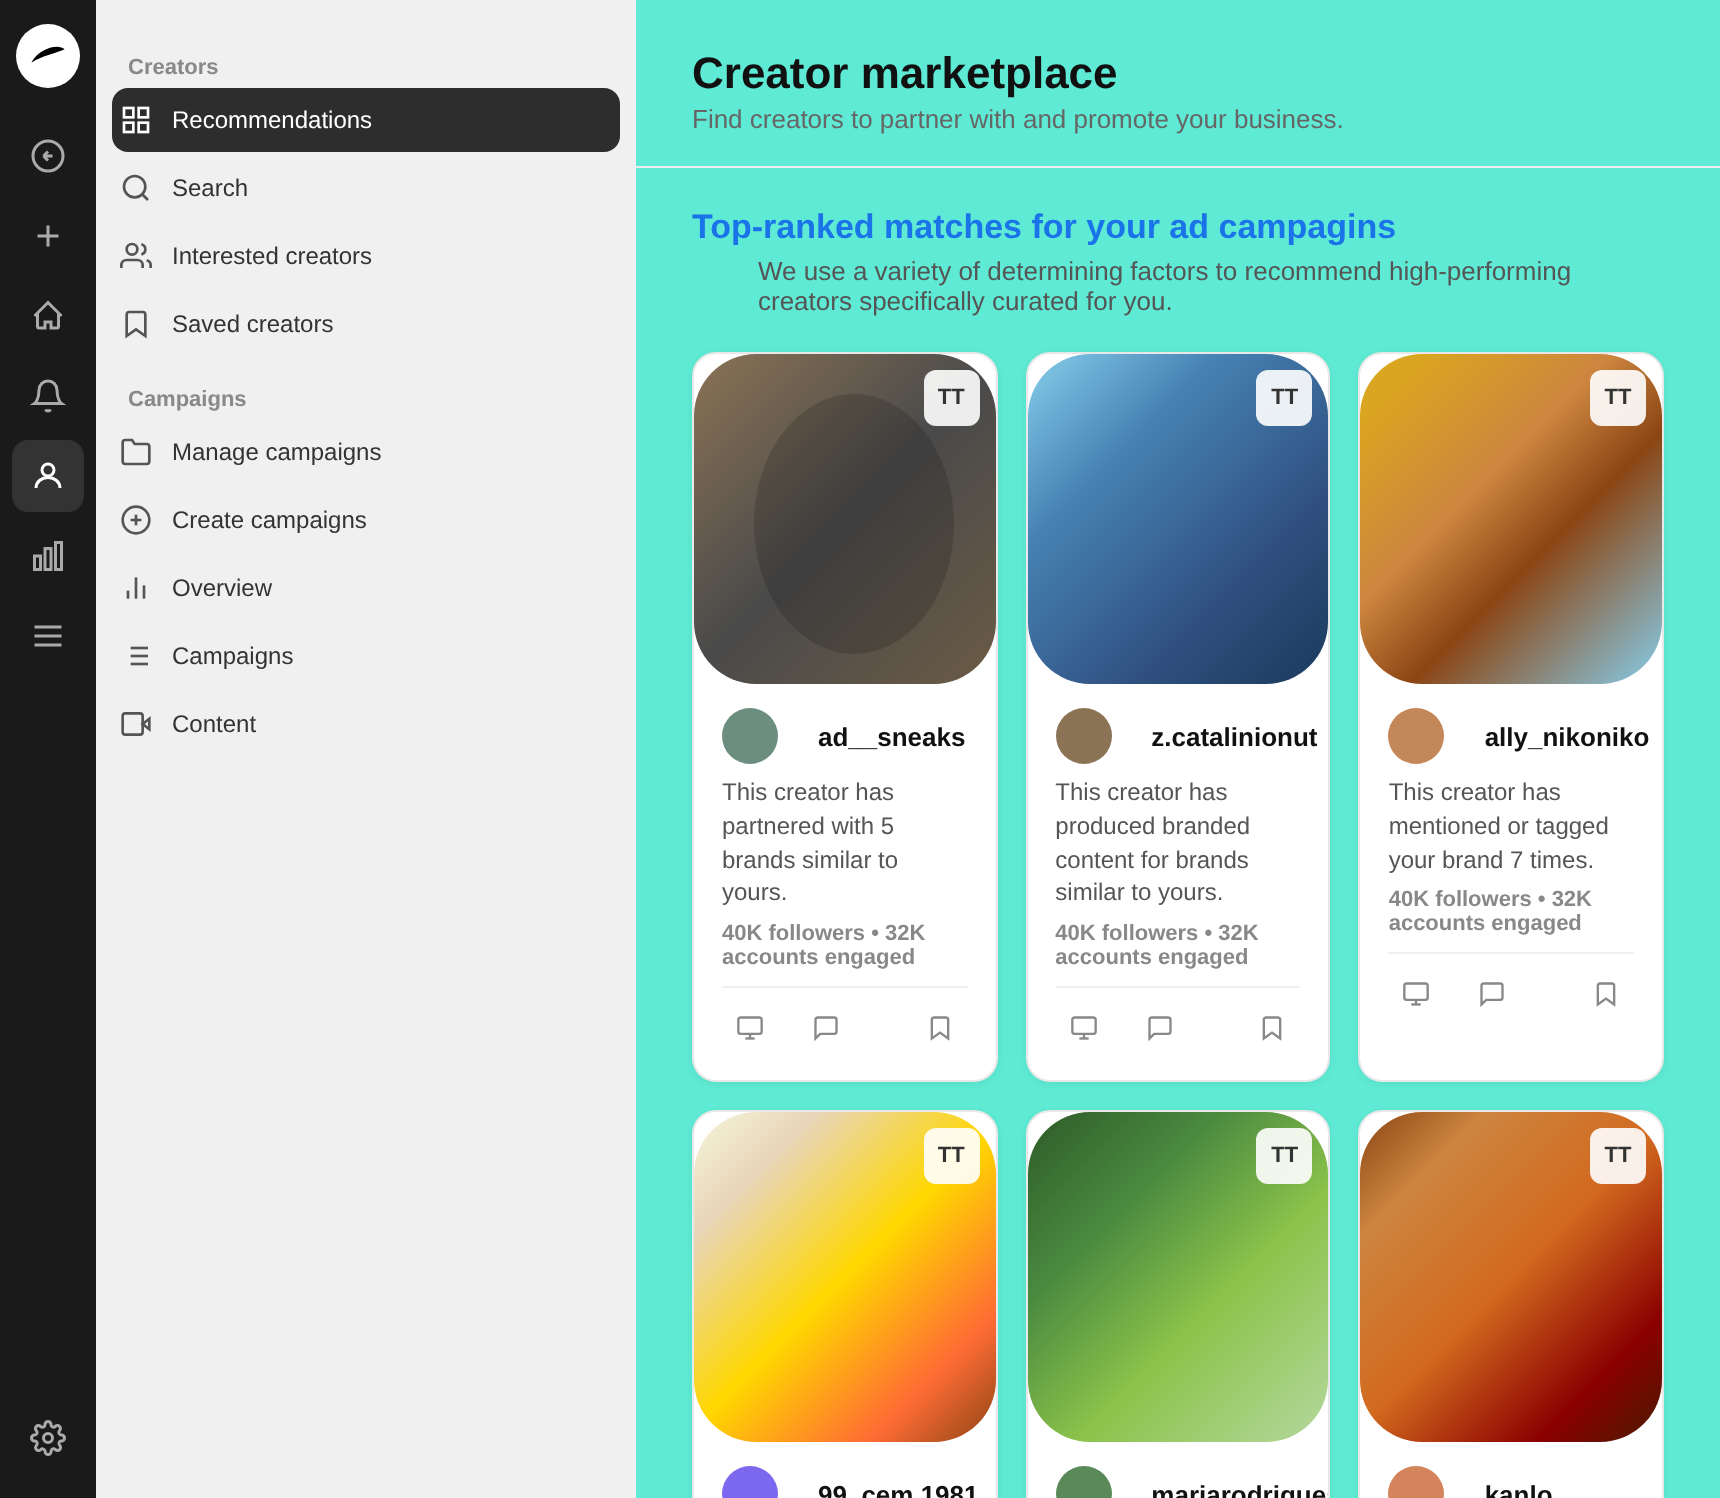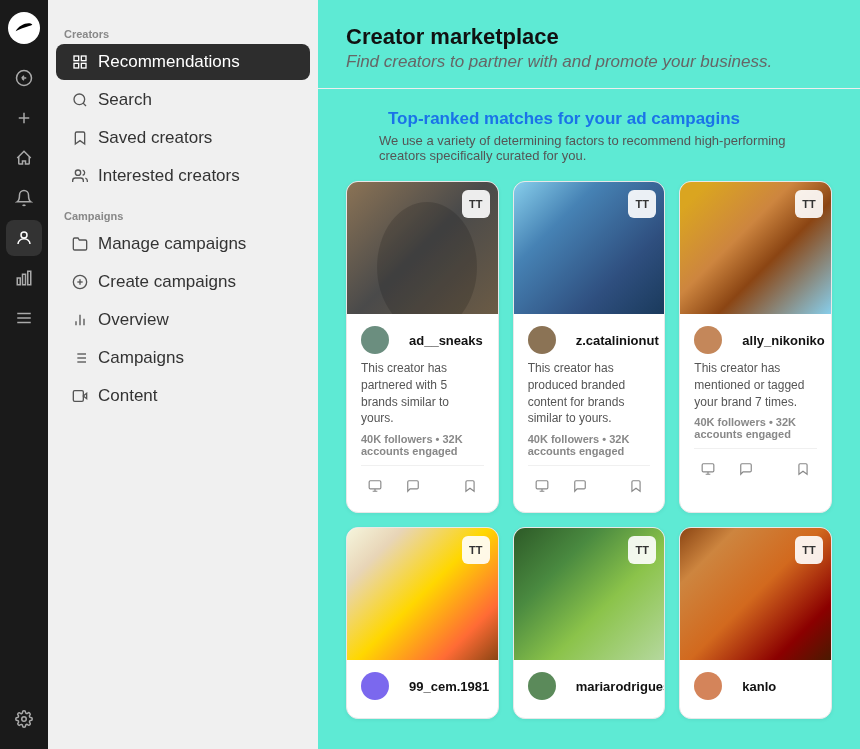--- a/index.html
+++ b/index.html
@@ -48,25 +48,25 @@
       font-weight: 600;
       padding: 0 16px;
       margin-bottom: 4px;
       margin-top: 12px;
       text-transform: none;
     }
     .sidebar-item {
       display: flex;
       align-items: center;
       gap: 10px;
-      padding: 8px 16px;
+      padding: 8px 4px;
       cursor: pointer;
       border-radius: 8px;
       margin: 2px 8px;
-      font-size: 17px;
+      font-size: 12px;
       color: #333;
     }
     .sidebar-item.active {
       background: #2d2d2d;
       color: white;
     }
     .sidebar-item svg { flex-shrink: 0; }
 
     
     .main {
@@ -77,34 +77,32 @@
     .main-header {
       padding: 24px 28px 16px;
       border-bottom: 1px solid #eee;
     }
     .main-header h1 {
       font-size: 22px;
       font-weight: 700;
       color: #111;
     }
     .main-header p {
-      font-size: 17px;
+      font-size: 13px;
       color: #666;
       margin-top: 2px;
-      font-style: italic;
     }
     .main-content {
       padding: 20px 28px;
     }
     .section-title {
       font-size: 17px;
       font-weight: 700;
       color: #1a73e8;
       margin-bottom: 4px;
-      margin-left: 42px;
     }
     .section-subtitle {
       font-size: 13px;
       color: #555;
       margin-bottom: 18px;
       margin-left: 33px;
     }
     .cards-grid {
       display: grid;
       grid-template-columns: repeat(3, 1fr);
@@ -112,24 +110,25 @@
     }
     .card {
       background: white;
       border: 1px solid #e8e8e8;
       border-radius: 12px;
       overflow: hidden;
       box-shadow: 0 1px 4px rgba(0,0,0,0.06);
     }
     .card-image {
       width: 100%;
-      height: 132px;
+      height: 165px;
       background: #ccc;
       position: relative;
       overflow: hidden;
+      border-radius: 31px;
     }
     .card-image-overlay {
       position: absolute;
       top: 8px; right: 8px;
       width: 28px; height: 28px;
       background: rgba(255,255,255,0.9);
       border-radius: 6px;
       display: flex; align-items: center; justify-content: center;
       font-size: 14px;
     }
@@ -289,33 +288,33 @@
   <div class="sidebar-item">
     <svg width="16" height="16" viewBox="0 0 24 24" fill="none" stroke="#555" stroke-width="2">
       <circle cx="11" cy="11" r="8"></circle>
         <line x1="21" y1="21" x2="16.65" y2="16.65"></line>
     </svg>
     <span>Search</span>
   </div>
 
   <div class="sidebar-item">
     <svg width="16" height="16" viewBox="0 0 24 24" fill="none" stroke="#555" stroke-width="2">
-      <path d="M19 21l-7-5-7 5V5a2 2 0 012-2h10a2 2 0 012 2z"></path>
-    </svg>
-    <span>Saved creators</span>
-  </div>
-
-  <div class="sidebar-item">
-    <svg width="16" height="16" viewBox="0 0 24 24" fill="none" stroke="#555" stroke-width="2">
       <path d="M17 21v-2a4 4 0 00-4-4H5a4 4 0 00-4 4v2"></path>
         <circle cx="9" cy="7" r="4"></circle>
         <path d="M23 21v-2a4 4 0 00-3-3.87"></path>
         <path d="M16 3.13a4 4 0 010 7.75"></path>
     </svg>
     <span>Interested creators</span>
+  </div>
+
+  <div class="sidebar-item">
+    <svg width="16" height="16" viewBox="0 0 24 24" fill="none" stroke="#555" stroke-width="2">
+      <path d="M19 21l-7-5-7 5V5a2 2 0 012-2h10a2 2 0 012 2z"></path>
+    </svg>
+    <span>Saved creators</span>
   </div>
 
   <div class="sidebar-section-label" style="margin-top:16px;">Campaigns</div>
 
   <div class="sidebar-item">
     <svg width="16" height="16" viewBox="0 0 24 24" fill="none" stroke="#555" stroke-width="2">
       <path d="M22 19a2 2 0 01-2 2H4a2 2 0 01-2-2V5a2 2 0 012-2h5l2 3h9a2 2 0 012 2z"></path>
     </svg>
     <span>Manage campaigns</span>
   </div>

